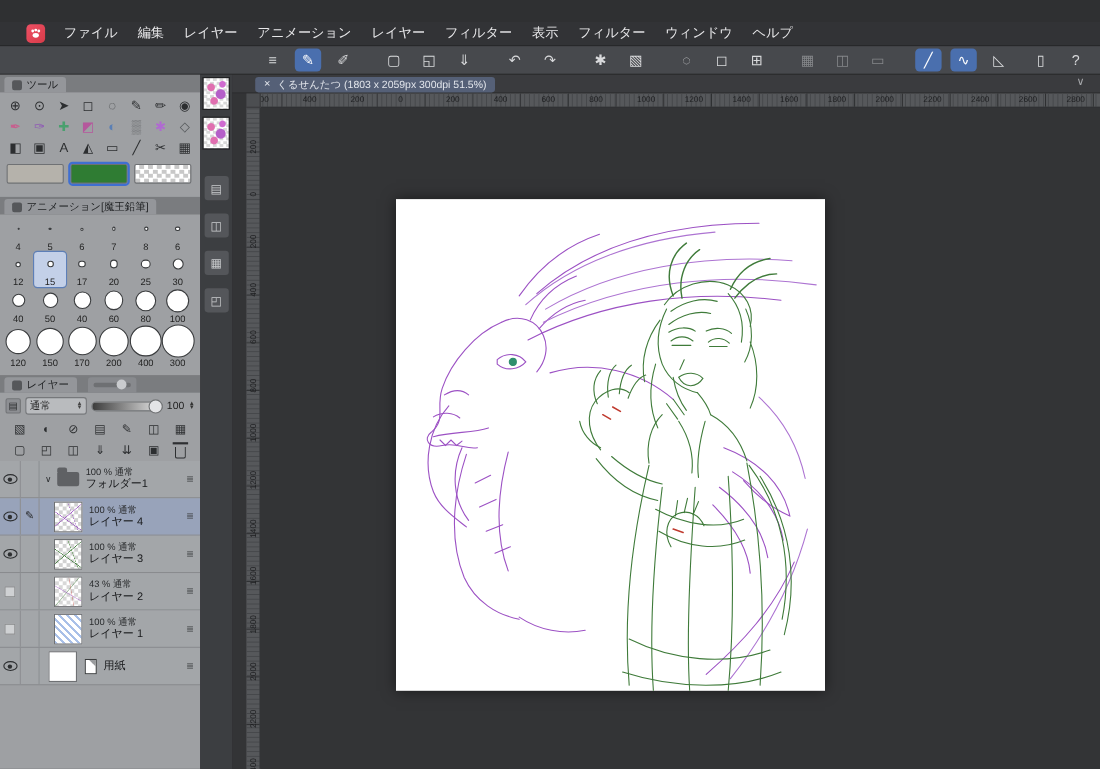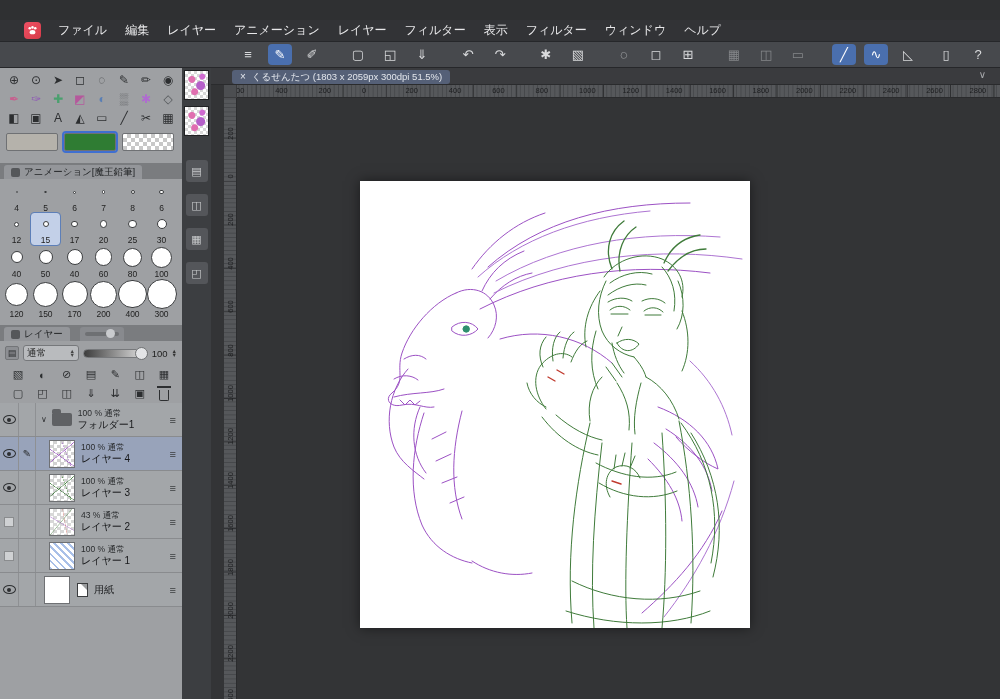--- a/index.html
+++ b/index.html
@@ -164,20 +164,26 @@
         <div class="tbtn sel gap">╱</div>
         <div class="tbtn sel">∿</div>
         <div class="tbtn">◺</div>
         <div class="tbtn pushright">▯</div>
         <div class="tbtn">?</div>
       </div>
   </div>
 
   <div class="panel">
 
+    <div class="phead">
+      <div class="ptab">
+        <span class="tabico"></span>
+        <span>ツール</span>
+      </div>
+    </div>
     <div id="tgrid" class="tgrid">
         <div class="tcell">⊕</div>
         <div class="tcell">⊙</div>
         <div class="tcell">➤</div>
         <div class="tcell">◻</div>
         <div class="tcell">◌</div>
         <div class="tcell">✎</div>
         <div class="tcell">✏</div>
         <div class="tcell">◉</div>
         <div class="tcell" style="color: rgb(199, 95, 142);">✒</div>

